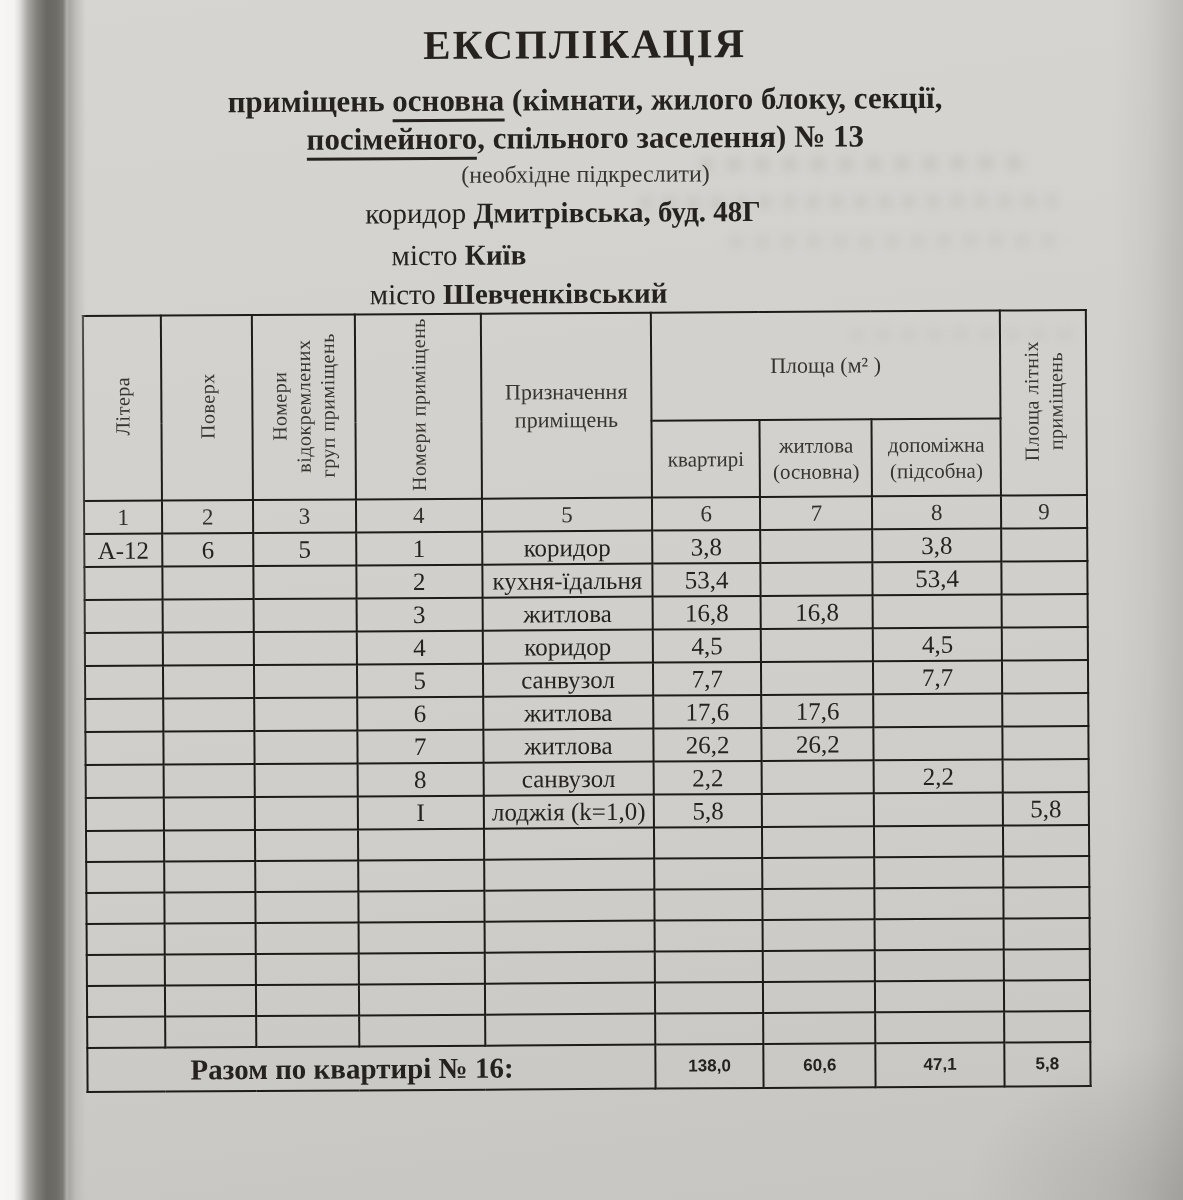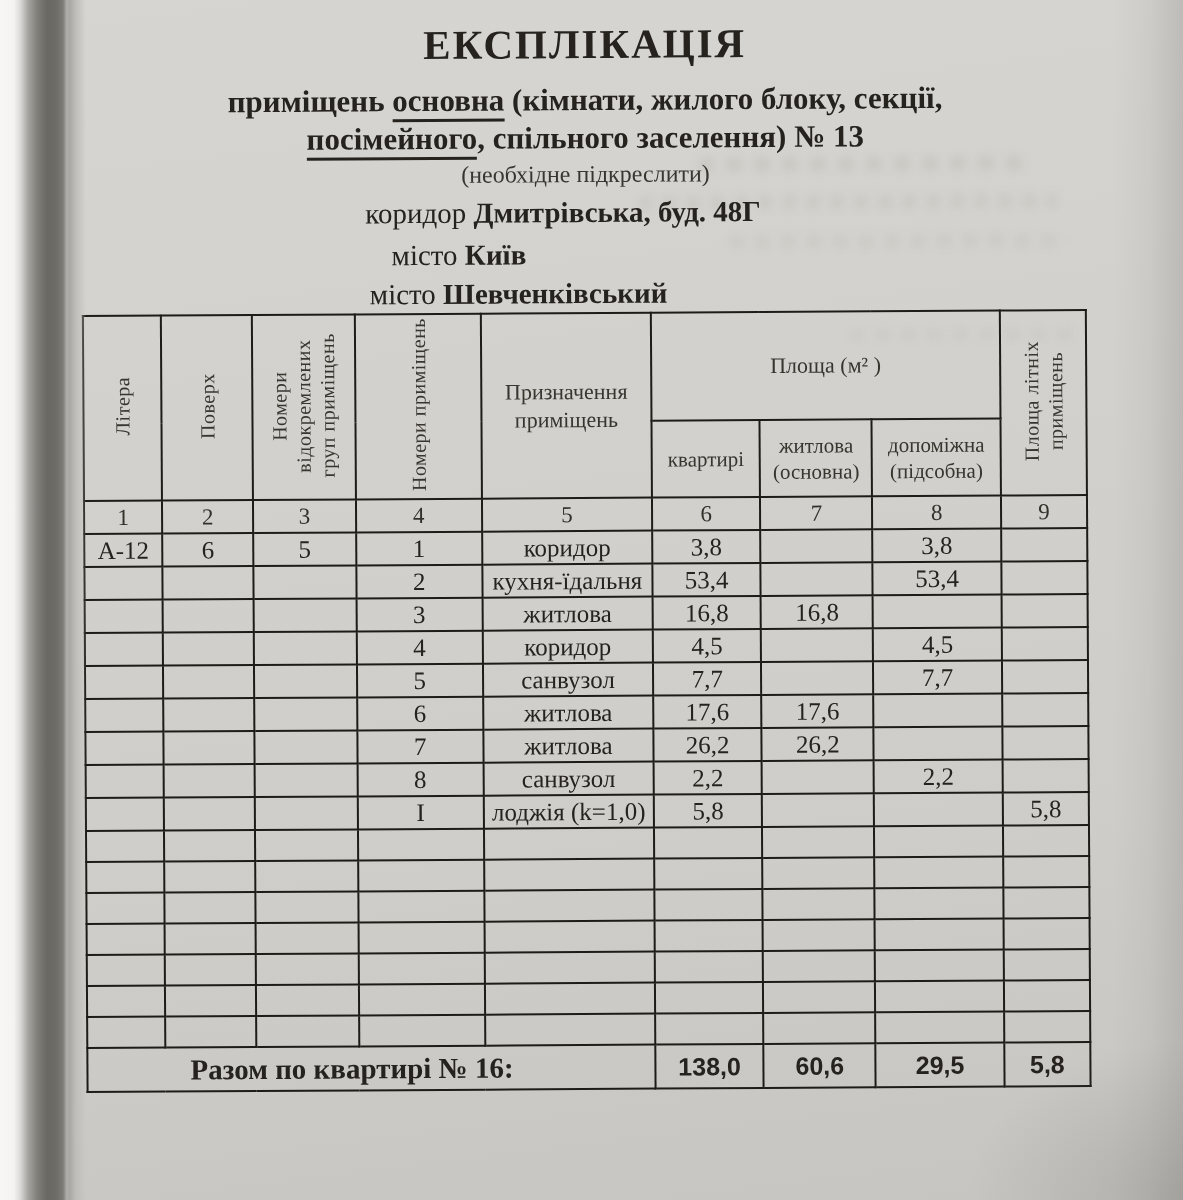--- a/index.html
+++ b/index.html
@@ -73,21 +73,21 @@
   .v-text{
     display:inline-block;writing-mode:vertical-rl;transform:rotate(180deg);
     font-size:20px;line-height:24px;max-height:176px;color:#38352f;letter-spacing:.5px;
   }
   .hhead{font-size:22px;line-height:28px;color:#38352f;}
   .subhead{font-size:21px;line-height:26px;color:#38352f;}
   .numrow td{font-size:23px;color:#34312b;}
   .datarow td{font-size:25px;}
   .meta-bold{font-weight:bold;margin-left:6px;}
   .totalrow .tlabel{text-align:left;padding-left:102px;font-size:29px;font-weight:bold;}
-  .totalrow .tval{font-family:"Liberation Sans","DejaVu Sans",sans-serif;font-size:25px;font-weight:bold;}
+  .totalrow .tval{font-family:"Liberation Sans","DejaVu Sans",sans-serif;font-size:17px;font-weight:bold;}
 </style>
 </head>
 <body>
 
 <div class="sheet">
 
   <div class="smudge s1"></div>
   <div class="smudge s2"></div>
   <div class="smudge s3"></div>
   <div class="smudge s4"></div>
@@ -322,21 +322,21 @@
           <td></td>
           <td></td>
           <td></td>
           <td></td>
         </tr>
 
       <tr class="totalrow">
         <td colspan="5" class="tlabel">Разом по квартирі № 16:</td>
         <td class="tval">138,0</td>
         <td class="tval">60,6</td>
-        <td class="tval">29,5</td>
+        <td class="tval">47,1</td>
         <td class="tval">5,8</td>
       </tr>
     </tbody>
   </table>
 </div>
 
 <div class="edge-left"></div>
 <div class="edge-right"></div>
 <div class="corner-shade"></div>
 

